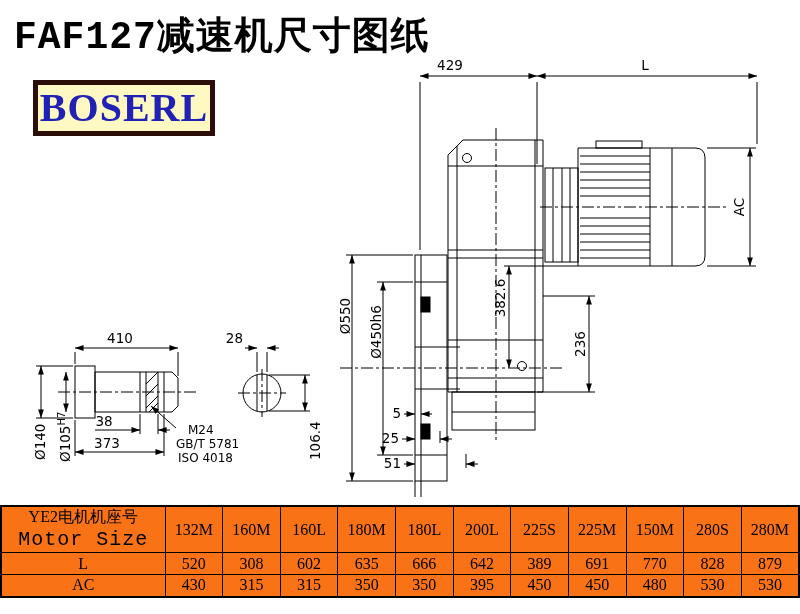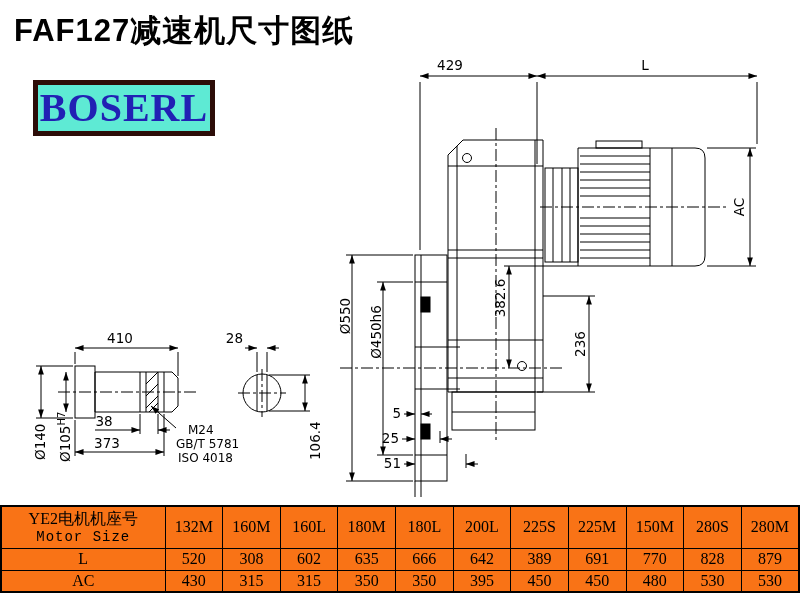--- a/index.html
+++ b/index.html
@@ -1,24 +1,24 @@
 <!DOCTYPE html>
 <html><head>
 <meta charset="utf-8">
 <style>
   *{box-sizing:border-box}
   html,body{margin:0;padding:0}
   body{width:800px;height:614px;position:relative;background:#fff;overflow:hidden;
        font-family:"DejaVu Sans",sans-serif}
 
-  .page-title{position:absolute;left:14px;top:10px;margin:0;font-size:31px;font-weight:bold;
-              color:#000;letter-spacing:1px;font-family:Liberation Sans, sans-serif}
+  .page-title{position:absolute;left:14px;top:10px;margin:0;font-size:38px;font-weight:bold;
+              color:#000;letter-spacing:1px;font-family:Liberation Mono, monospace}
 
   .logo{position:absolute;left:33px;top:80px;width:182px;height:56px;border:5px solid #2d0d08;
-        background:#5eead4;display:flex;align-items:center;justify-content:center}
+        background:#fef9c3;display:flex;align-items:center;justify-content:center}
   .logo span{font-family:"Liberation Serif",serif;font-weight:bold;font-size:40px;
              color:#2121b4;letter-spacing:1px;line-height:1}
 
   svg.drawing{position:absolute;left:0;top:0}
   svg .ln line,svg .ln path,svg .ln rect,svg .ln circle{stroke:#000;stroke-width:1;fill:none}
   svg .ln .fill{fill:#000;stroke:#000}
   svg .cl{stroke-dasharray:12 3 3 3}
   svg .dim{marker-start:url(#arr);marker-end:url(#arr)}
   svg .arrE{marker-end:url(#arr)}
   svg .arrS{marker-start:url(#arr)}
@@ -28,21 +28,21 @@
 
   table.spec{position:absolute;left:0;top:505px;width:800px;border-collapse:collapse;
              table-layout:fixed;background:#f97316;border:2px solid #000;
              font-family:"Liberation Serif",serif;font-size:16px;color:#000}
   table.spec th,table.spec td{border:1px solid #000;text-align:center;vertical-align:middle;
              padding:0;font-weight:normal}
   table.spec thead tr{height:42px}
   table.spec tbody tr{height:22px}
   table.spec col.c0{width:164px}
   .corner div{line-height:1.25}
-  .corner .en{font-family:"Liberation Mono",monospace;font-size:14px;letter-spacing:1px}
+  .corner .en{font-family:"Liberation Mono",monospace;font-size:20px;letter-spacing:1px}
 </style>
 </head>
 <body>
 
 <h1 class="page-title">FAF127减速机尺寸图纸</h1>
 
 <div class="logo">
   <span>BOSERL</span>
 </div>
 

